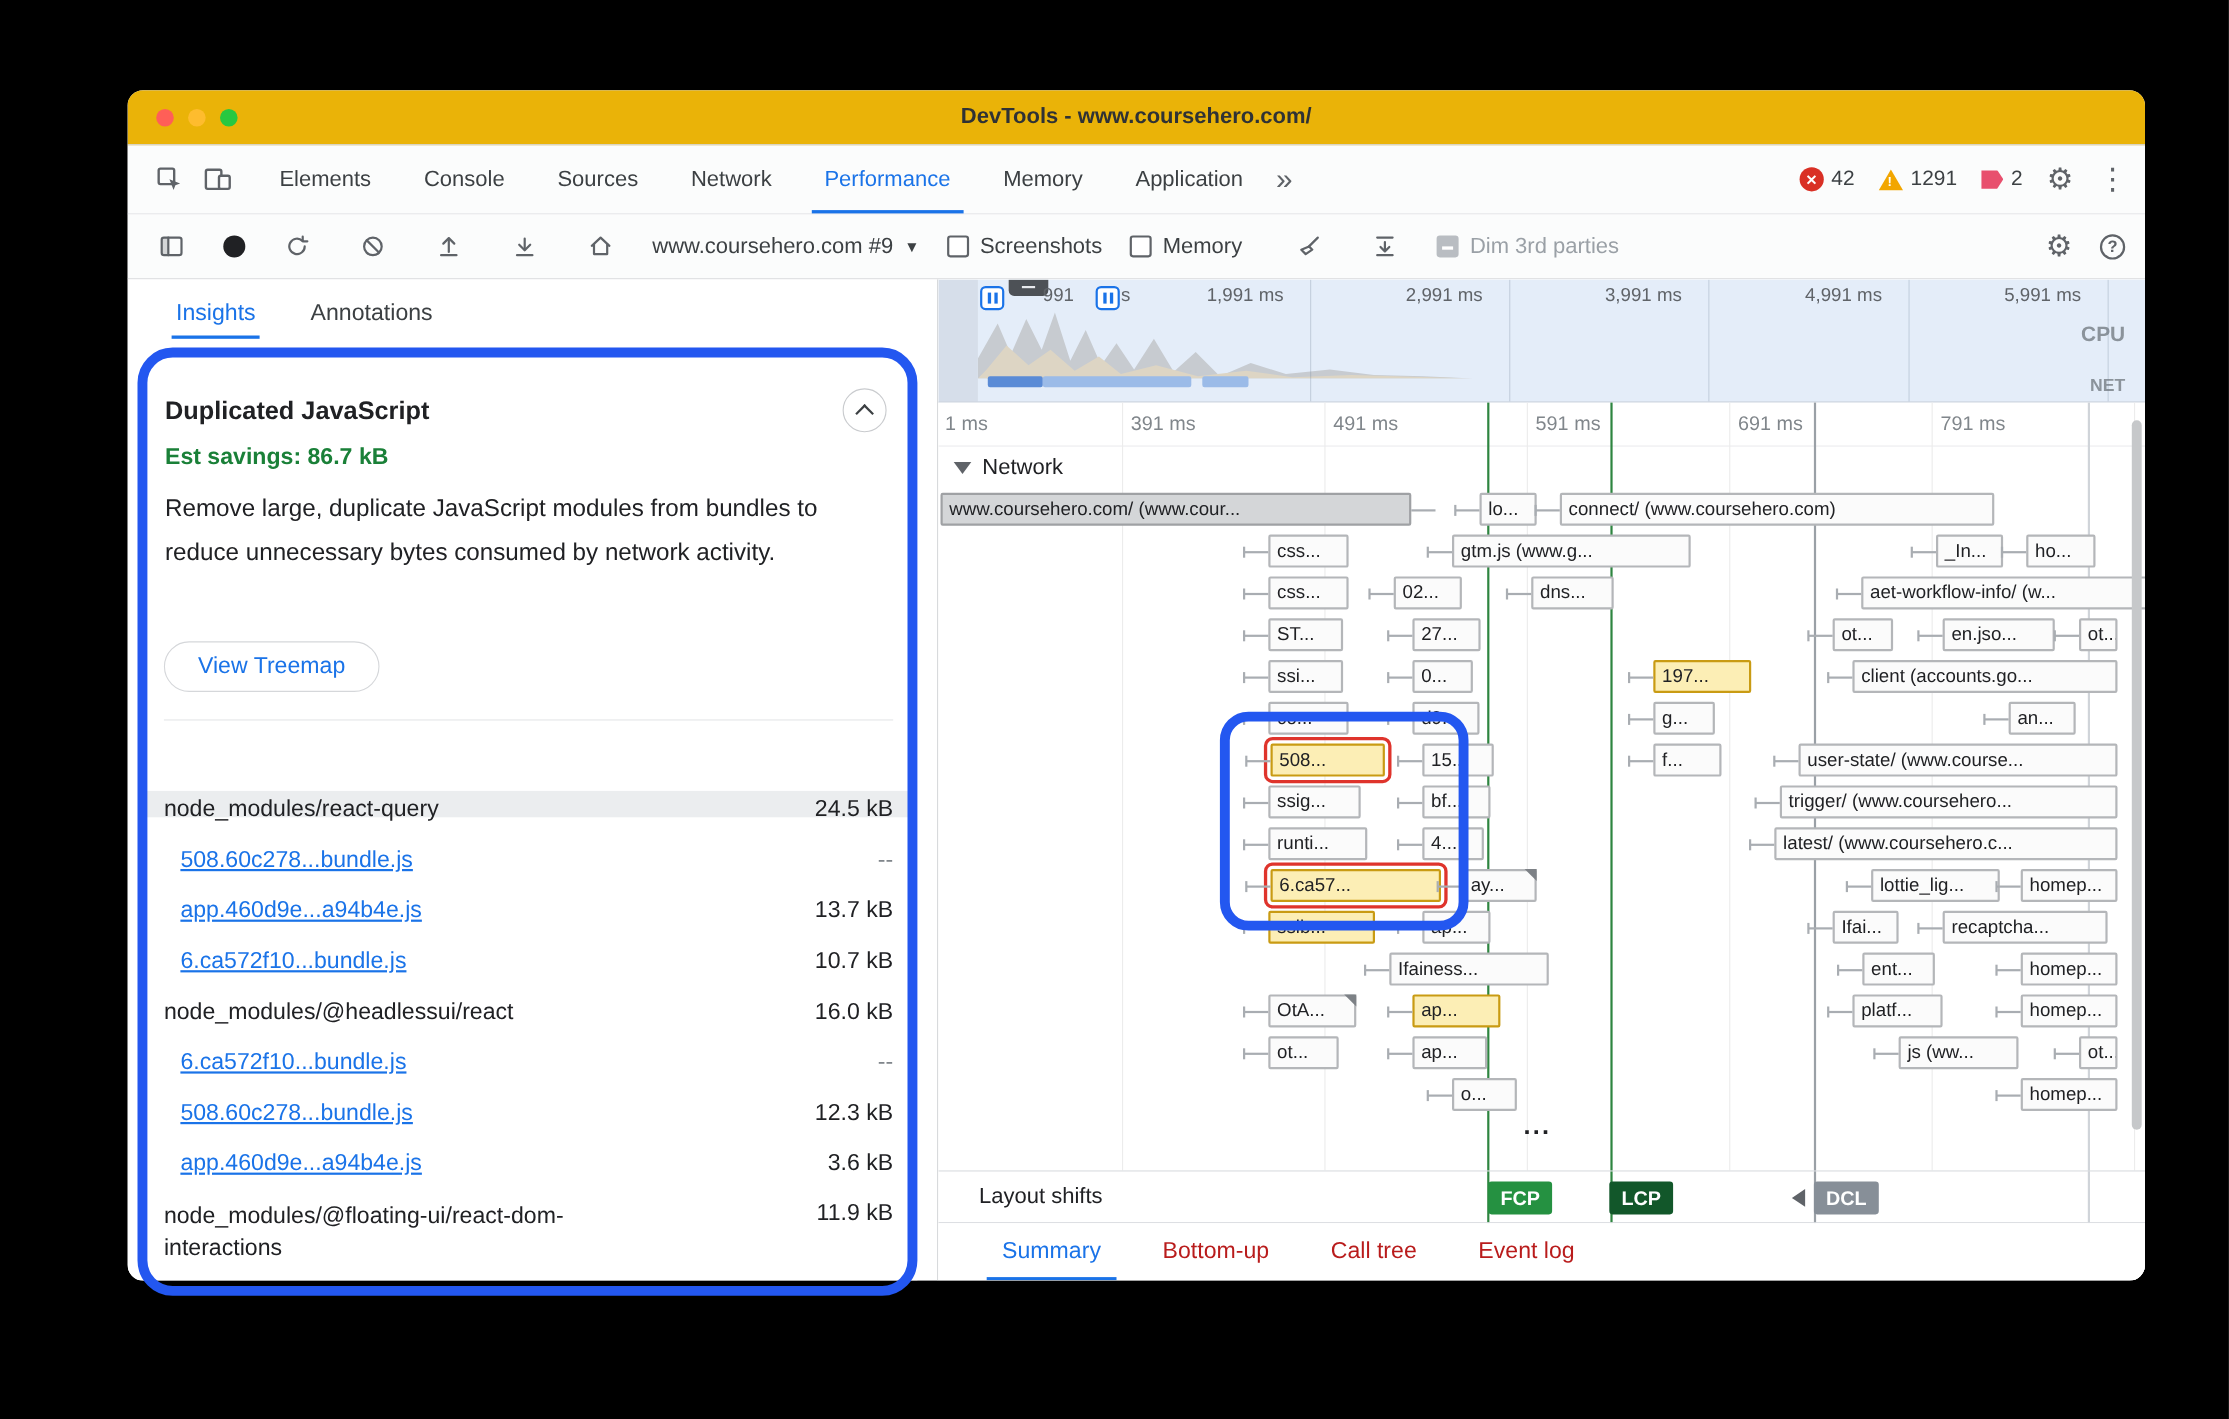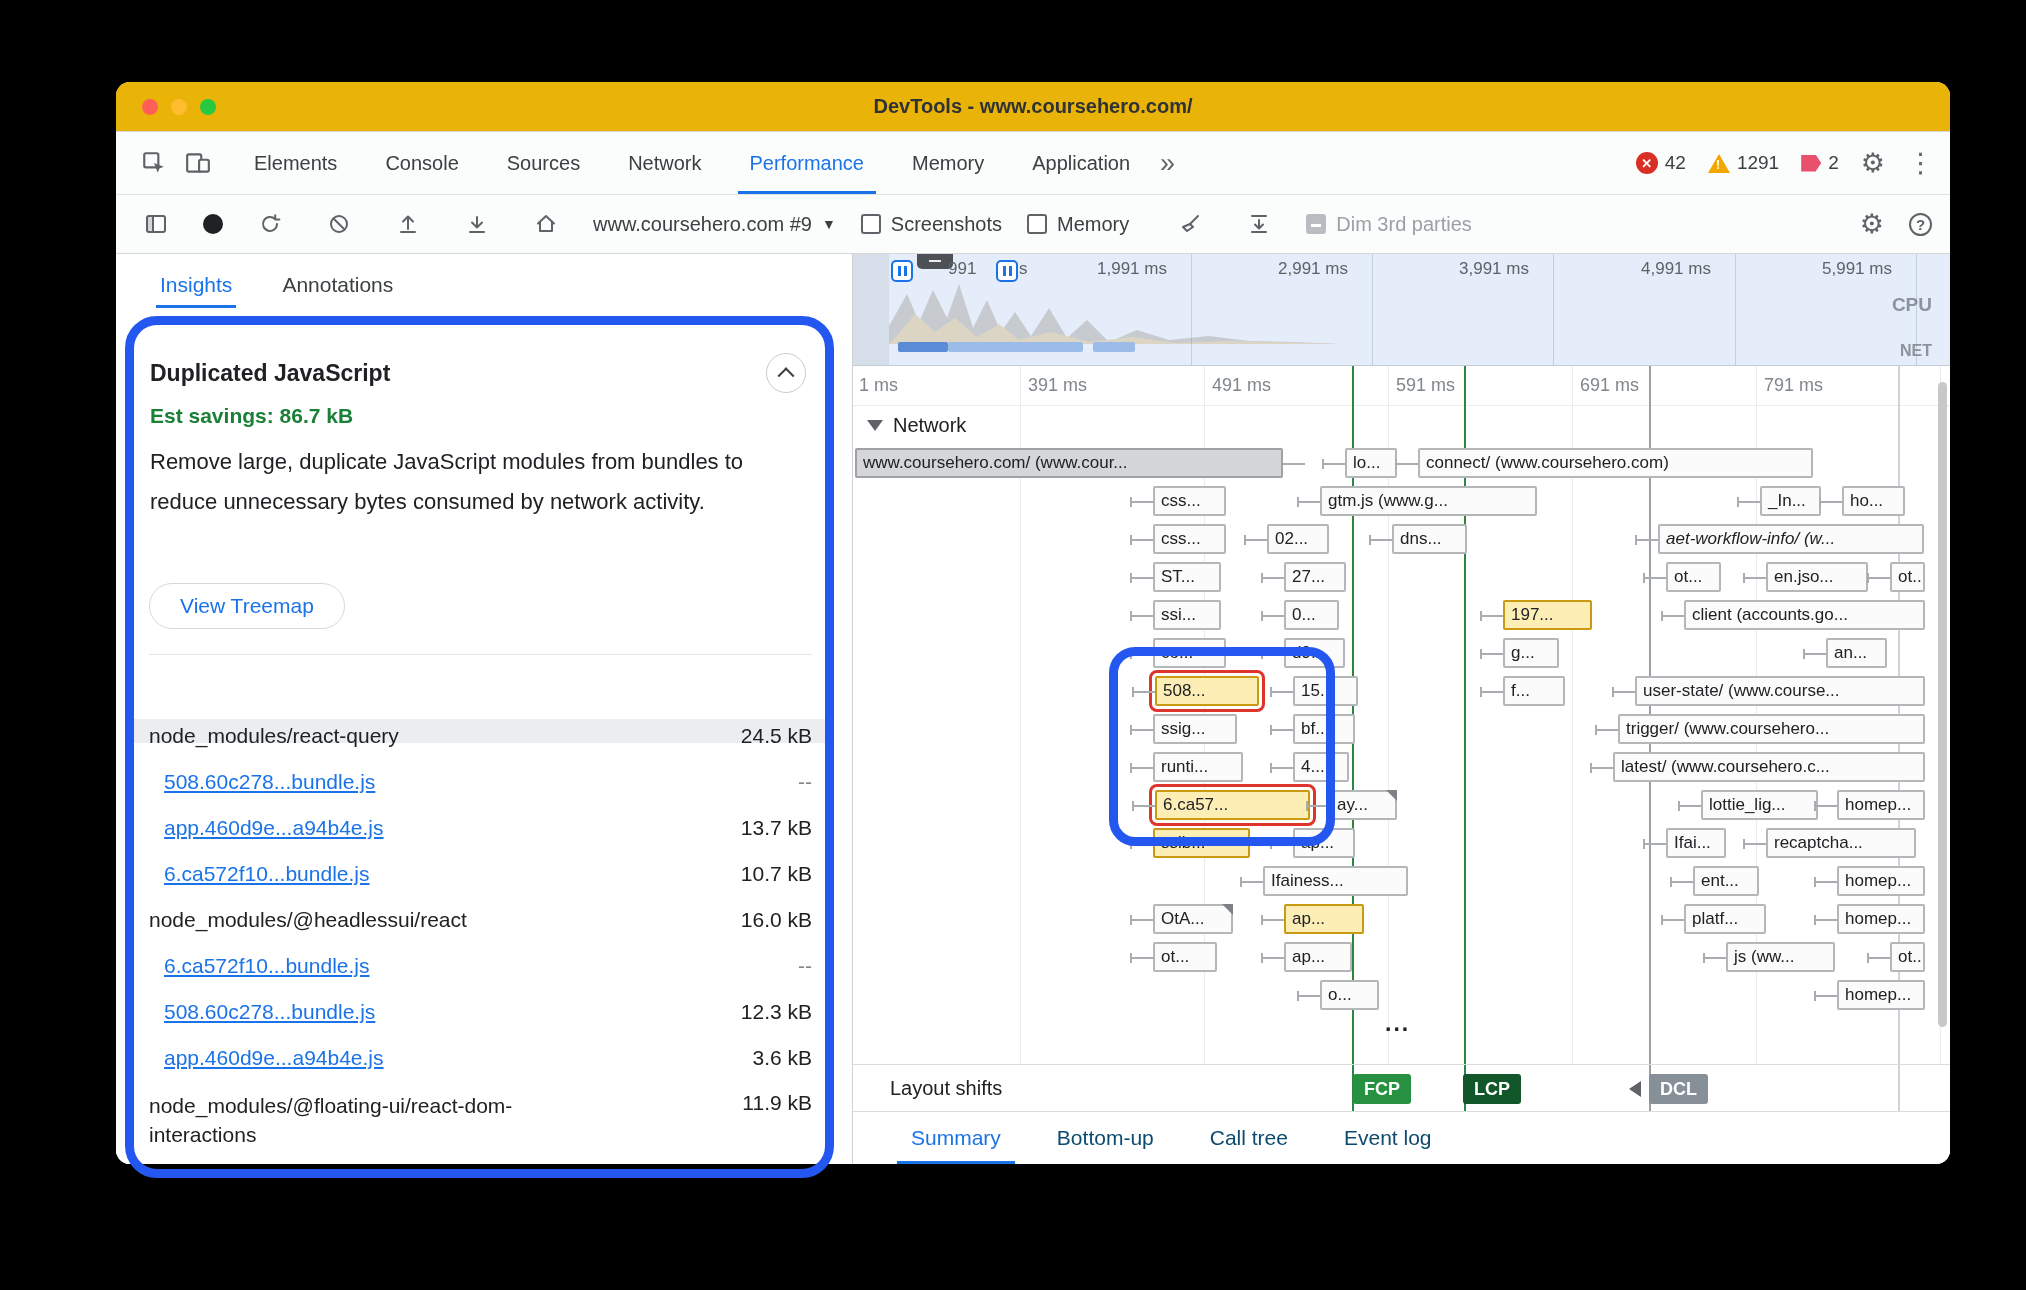--- a/index.html
+++ b/index.html
@@ -125,21 +125,21 @@
   .layout-row { position:absolute; left:0; right:0; bottom:52px; height:48px; border-top:1px solid #dadce0;
                 border-bottom:1px solid #dadce0; display:flex; align-items:center; padding-left:37px;
                 font-size:20px; color:#202124; z-index:2; }
   .perf-badge { position:absolute; top:9px; height:30px; padding:0 11px; color:#fff; font-weight:700; font-size:18px;
                 display:flex; align-items:center; border-radius:3px; z-index:5; }
   .dcl-arrow { position:absolute; top:16px; width:0; height:0; border-top:8px solid transparent; border-bottom:8px solid transparent;
                border-right:12px solid #5f6368; z-index:5; }
 
   .bottom-tabs { position:absolute; left:0; right:0; bottom:0; height:52px; background:#fff; display:flex;
                  align-items:center; padding-left:30px; gap:0; z-index:3; }
-  .b-tab { position:relative; height:100%; display:flex; align-items:center; padding:0 28px; font-size:21px; color:#0c4a6e; }
+  .b-tab { position:relative; height:100%; display:flex; align-items:center; padding:0 28px; font-size:21px; color:#b91c1c; }
   .b-tab.selected { color:#1a73e8; font-weight:500; }
   .b-tab.selected::after { content:""; position:absolute; left:14px; right:14px; bottom:0; height:3px; background:#1a73e8; }
 
   .scroll-thumb { position:absolute; right:3px; top:128px; width:9px; height:645px; background:#c6c8ca; border-radius:5px; z-index:6; }
 
   
   .hl { position:absolute; border:9px solid #2357f0; background:transparent; z-index:30; }
   .hl1 { left:125px; top:316px; width:709px; height:862px; border-radius:32px; }
   .hl2 { left:1109px; top:647px; width:226px; height:199px; border-radius:26px; }
 
@@ -407,21 +407,21 @@
             </div>
             <div class="net-item plain wl" style="left: 300px; top: 270px; width: 73px;">
               <span class="lbl">css...</span>
             </div>
             <div class="net-item plain wl" style="left: 414px; top: 270px; width: 62px;">
               <span class="lbl">02...</span>
             </div>
             <div class="net-item plain wl" style="left: 539px; top: 270px; width: 75px;">
               <span class="lbl">dns...</span>
             </div>
-            <div class="net-item plain wl" style="left: 805px; top: 270px; width: 266px; font-style: italic;">
+            <div class="net-item plain wl" style="left: 839px; top: 270px; width: 266px;">
               <span class="lbl">aet-workflow-info/ (w...</span>
             </div>
             <div class="net-item plain wl" style="left: 300px; top: 308px; width: 68px;">
               <span class="lbl">ST...</span>
             </div>
             <div class="net-item plain wl" style="left: 431px; top: 308px; width: 62px;">
               <span class="lbl">27...</span>
             </div>
             <div class="net-item plain wl" style="left: 813px; top: 308px; width: 55px;">
               <span class="lbl">ot...</span>

